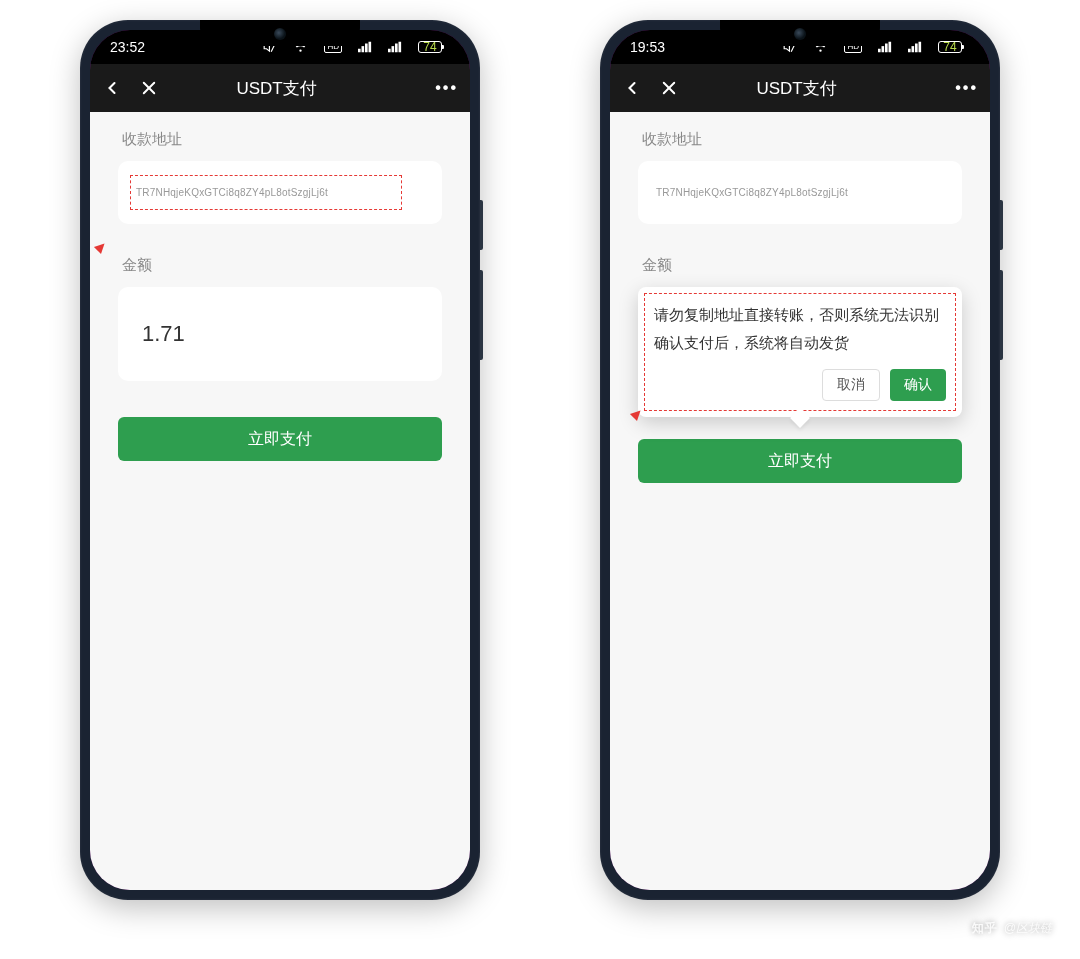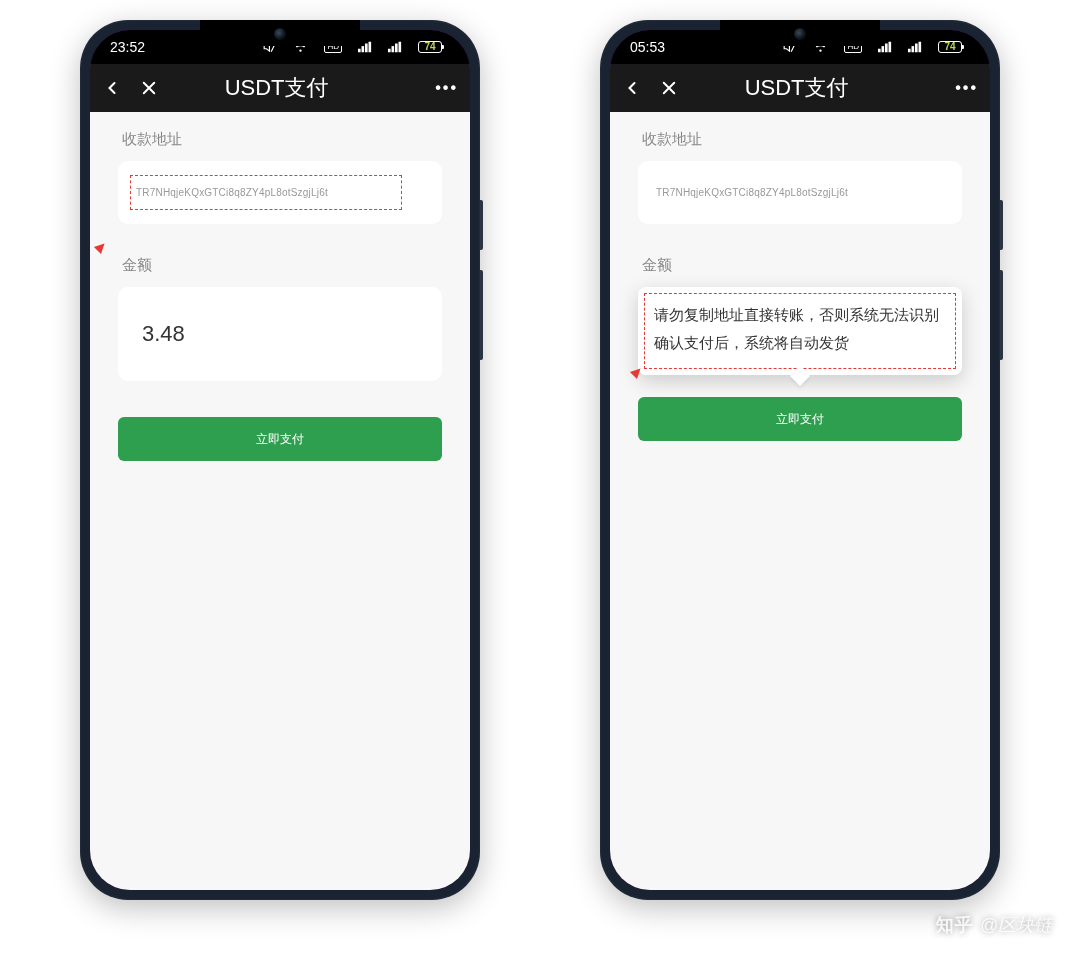--- a/index.html
+++ b/index.html
@@ -96,38 +96,38 @@
       content: '';
       position: absolute;
       right: -3px;
       top: 3px;
       width: 2px;
       height: 4px;
       background: #fff;
       border-radius: 0 1px 1px 0;
     }
     .battery-fill {
-      font-size: 10px;
+      font-size: 12px;
       color: #b8d94c;
-      font-weight: 700;
+      font-weight: 400;
       line-height: 1;
     }
     .nav-bar {
       height: 48px;
       background: #1a1a1a;
       color: #fff;
       display: flex;
       align-items: center;
       padding: 0 12px;
     }
     .nav-left { display: flex; align-items: center; gap: 18px; }
     .nav-title {
       flex: 1;
       text-align: center;
-      font-size: 22px;
+      font-size: 17px;
       font-weight: 500;
       margin-left: -40px;
     }
     .nav-more { letter-spacing: 2px; font-weight: bold; font-size: 16px; }
     .content {
       flex: 1;
       background: #f7f7f7;
       padding: 0 28px;
       position: relative;
     }
@@ -172,21 +172,21 @@
       pointer-events: none;
     }
     .pay-button {
       margin-top: 36px;
       background: #2e9e4f;
       color: #fff;
       border: none;
       width: 100%;
       height: 44px;
       border-radius: 6px;
-      font-size: 12px;
+      font-size: 16px;
       font-weight: 500;
       cursor: pointer;
     }
     .popover {
       background: #fff;
       border-radius: 8px;
       box-shadow: 0 6px 20px rgba(0,0,0,0.18);
       padding: 16px;
       position: relative;
     }
@@ -229,21 +229,21 @@
       padding: 6px 14px;
       border-radius: 4px;
       font-size: 14px;
       cursor: pointer;
     }
     .watermark {
       position: absolute;
       bottom: 22px;
       right: 28px;
       color: rgba(255,255,255,0.85);
-      font-size: 18px;
+      font-size: 12px;
       font-style: italic;
       text-shadow: 0 0 6px rgba(0,0,0,0.4);
       display: flex;
       align-items: center;
       gap: 6px;
     }
     .zhihu-logo {
       font-weight: bold;
       font-style: normal;
       letter-spacing: 1px;
@@ -314,38 +314,38 @@
     <div class="content">
       <div class="section-label">收款地址</div>
       <div class="card card-address" style="position:relative;">
         <div class="address-text">TR7NHqjeKQxGTCi8q8ZY4pL8otSzgjLj6t</div>
         <div class="highlight-box" style="left:12px;right:40px;top:14px;bottom:14px;"></div>
       </div>
       <div class="highlight-arrow" style="left:6px;top:130px;"></div>
 
       <div class="section-label" style="padding-top:32px;">金额</div>
       <div class="card" style="padding:26px 22px;">
-        <div class="amount-text">3.48</div>
+        <div class="amount-text">1.71</div>
       </div>
 
       <button class="pay-button">立即支付</button>
     </div>
   </div>
 </div>
 
 <div class="phone">
   <div class="side-btn b1"></div>
   <div class="side-btn b2"></div>
   <div class="notch">
       <div class="notch-shape"></div>
     </div>
   <div class="camera"></div>
   <div class="screen">
     <div class="status-bar">
-      <span class="status-time">05:53</span>
+      <span class="status-time">19:53</span>
       <span class="status-spacer"></span>
       <div class="status-icons">
         <svg width="14" height="14" viewBox="0 0 24 24" fill="none" stroke="#fff" stroke-width="2">
             <path d="M11 5 6 9H2v6h4l5 4V5z"></path>
             <line x1="22" y1="4" x2="14" y2="20"></line>
           </svg>
         <svg width="15" height="12" viewBox="0 0 24 20" fill="#fff">
             <path d="M12 18a2 2 0 100-4 2 2 0 000 4zM4 9a13 13 0 0116 0l-2 2a10 10 0 00-12 0zM0 5a18 18 0 0124 0l-2 2a15 15 0 00-20 0z"></path>
           </svg>
         <span style="border:1px solid #fff;border-radius:2px;font-size:8px;padding:0 2px;line-height:10px;">HD</span>
@@ -384,20 +384,24 @@
       <div class="card card-address">
         <div class="address-text">TR7NHqjeKQxGTCi8q8ZY4pL8otSzgjLj6t</div>
       </div>
 
       <div class="section-label" style="padding-top:32px;">金额</div>
 
       <div style="position:relative;">
         <div class="popover">
           <div class="popover-line">请勿复制地址直接转账，否则系统无法识别</div>
           <div class="popover-line">确认支付后，系统将自动发货</div>
+          <div class="popover-actions">
+            <button class="btn-cancel">取消</button>
+            <button class="btn-confirm">确认</button>
+          </div>
           <div class="highlight-box" style="left:6px;right:6px;top:6px;bottom:6px;"></div>
         </div>
         <div class="highlight-arrow" style="left:-6px;bottom:-2px;"></div>
       </div>
 
       <button class="pay-button" style="margin-top:22px;">立即支付</button>
     </div>
   </div>
 </div>
 

